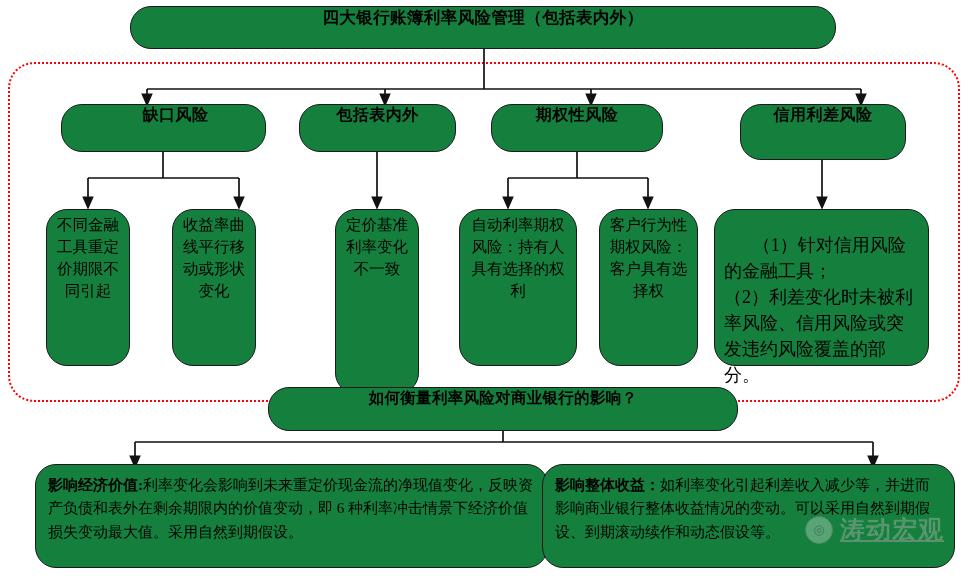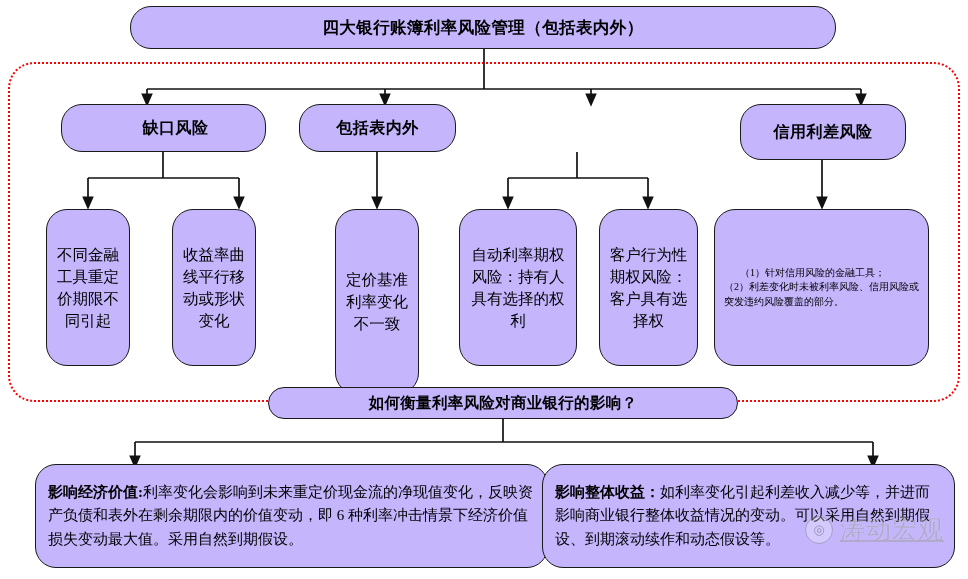--- a/index.html
+++ b/index.html
@@ -14,25 +14,24 @@
   #canvas {
     position: relative;
     width: 968px;
     height: 579px;
     background: #ffffff;
     overflow: hidden;
   }
   .node {
     position: absolute;
     box-sizing: border-box;
-    background: #c4b5fd;
+    background: #15803d;
     border: 1.6px solid #1a1a1a;
     border-radius: 21px;
     display: flex;
-    align-items: center;
     justify-content: center;
     text-align: center;
     color: #000000;
     line-height: 1.30;
     z-index: 3;
   }
   .node-title {
     font-weight: bold;
     font-size: 16.5px;
     letter-spacing: 0.4px;
@@ -41,25 +40,25 @@
     font-weight: bold;
     font-size: 16px;
     letter-spacing: 0.5px;
   }
   .node-leaf {
     font-size: 15.5px;
     line-height: 1.42;
     padding: 4px 6px;
   }
   .node-leaf-wide {
-    font-size: 10px;
+    font-size: 18px;
     line-height: 1.45;
     text-align: left;
     justify-content: flex-start;
-    padding: 1px 9px;
+    padding: 22px 9px;
   }
   .node-question {
     font-weight: bold;
     font-size: 15.5px;
     letter-spacing: 0.3px;
   }
   .node-outcome {
     font-size: 15px;
     line-height: 1.56;
     text-align: left;
@@ -163,20 +162,23 @@
   </div>
 
   <div class="node node-cat" style="left:61px; top:104px; width:205px; height:48px;padding-left:24px;">
     <span>缺口风险</span>
   </div>
 
   <div class="node node-cat" style="left:299px; top:104px; width:157px; height:48px;">
     <span>包括表内外</span>
   </div>
 
+  <div class="node node-cat" style="left:491px; top:104px; width:172px; height:48px;">
+    <span>期权性风险</span>
+  </div>
 
   <div class="node node-cat" style="left:740px; top:104px; width:166px; height:56px;">
     <span>信用利差风险</span>
   </div>
 
   <div class="node node-leaf" style="left:46px; top:209px; width:84px; height:157px;">
     <span>不同金融工具重定价期限不同引起</span>
   </div>
 
   <div class="node node-leaf" style="left:172px; top:209px; width:84px; height:157px;">
@@ -193,21 +195,21 @@
 
   <div class="node node-leaf" style="left:599px; top:209px; width:99px; height:157px;">
     <span>客户行为性期权风险：客户具有选择权</span>
   </div>
 
   <div class="node node-leaf-wide" style="left:714px; top:209px; width:215px; height:157px; white-space:pre-line; text-indent:1.6em;">
     <span>（1）针对信用风险的金融工具；
 （2）利差变化时未被利率风险、信用风险或突发违约风险覆盖的部分。</span>
   </div>
 
-  <div class="node node-question" style="left:268px; top:387px; width:470px; height:32px;">
+  <div class="node node-question" style="left:268px; top:387px; width:470px; height:44px;">
     <span>如何衡量利率风险对商业银行的影响？</span>
   </div>
 
   <div class="node node-outcome" style="left:13px; top:464px; width:513px; height:104px;margin-left:22px;">
     <div>
       <b>影响经济价值:</b><span>利率变化会影响到未来重定价现金流的净现值变化，反映资产负债和表外在剩余期限内的价值变动，即 6 种利率冲击情景下经济价值损失变动最大值。采用自然到期假设。</span>
     </div>
   </div>
 
   <div class="node node-outcome" style="left:542px; top:464px; width:413px; height:104px;">

